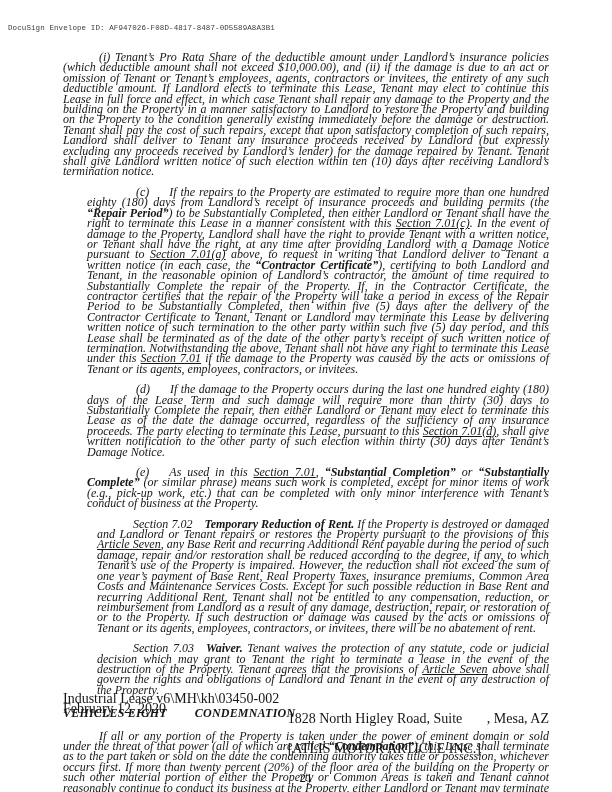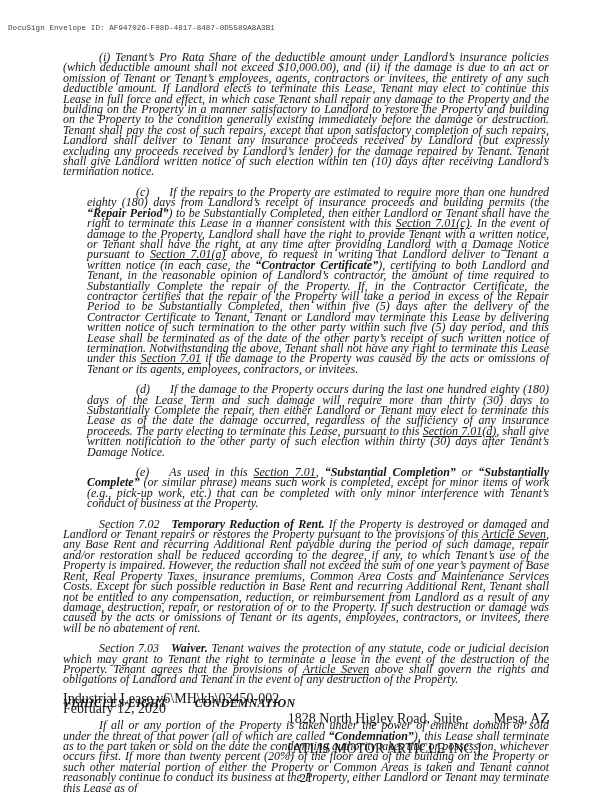--- a/index.html
+++ b/index.html
@@ -20,21 +20,21 @@
     position:absolute;left:63px;right:63px;top:52px;
   }
   .para{
     font-size:12px;line-height:10.4px;
     text-align:justify;
     margin:0 0 10px 0;
     font-style:italic;
   }
   .type-indented{text-indent:36px;}
   .type-lettered{text-indent:49px;margin-left:24px;}
-  .type-section{text-indent:36px;}
+  .type-section{text-indent:36px;margin-left:34px;}
   .type-heading{
     text-indent:0;text-align:left;
     font-weight:bold;
     margin:13px 0 12px 0;
     letter-spacing:.2px;
   }
   .run.bold{font-weight:bold;}
   .run.underline{text-decoration:underline;}
   .tab{display:inline-block;}
   .tab-sm{width:12px;}

